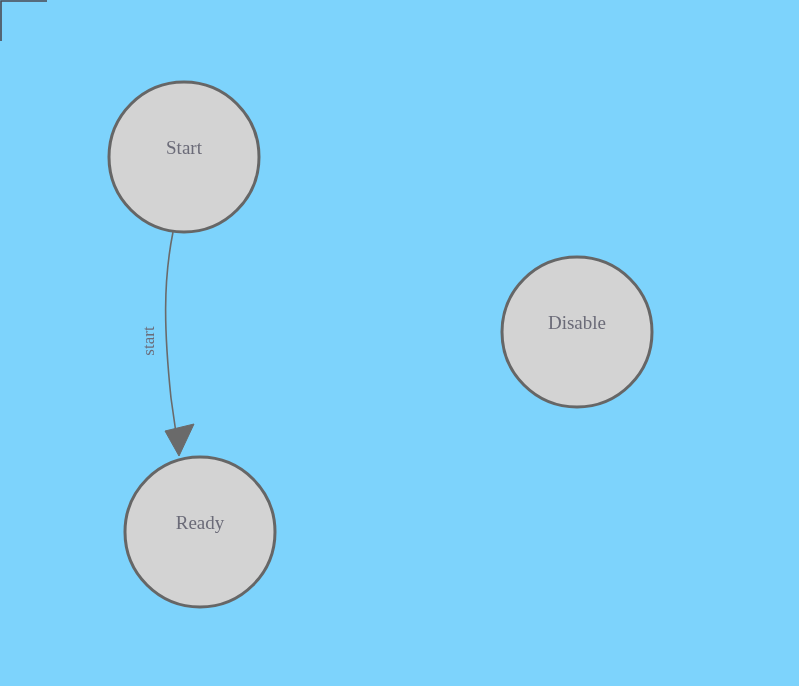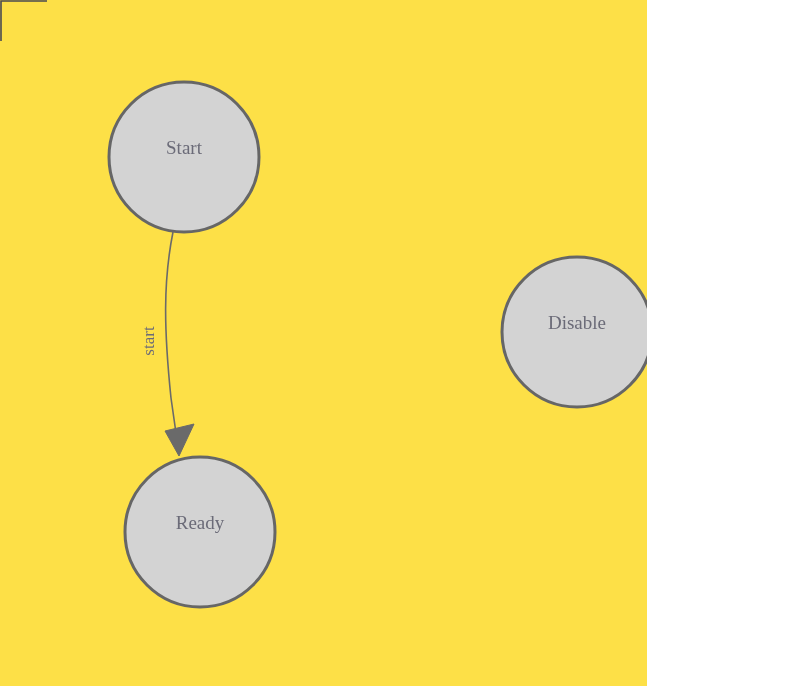--- a/index.html
+++ b/index.html
@@ -57,21 +57,21 @@
   }
   .corner-bracket {
     fill: none;
     stroke: #4a4a52;
     stroke-width: 1.6;
   }
 </style>
 </head>
 <body>
 
-<div id="canvas" style="width: 647px; height: 686px; background: #fde047;">
+<div id="canvas" style="width: 799px; height: 686px; background: #7dd3fc;">
 
   <svg id="diagram-svg" viewBox="0 0 799 686" xmlns="http://www.w3.org/2000/svg">
 
     <polyline class="corner-bracket" points="47,1 1,1 1,41" stroke="#4a4a52"></polyline>
 
     <g>
       <path class="edge-path" d="M 173,232 C 163,282 164,330 171,398 L 177,440" stroke="#6a6a6a"></path>
       <polygon class="edge-arrowhead" points="165,431 194,424 179,456"></polygon>
       <text class="edge-label" transform="translate(150,341) rotate(-90)">start</text>
     </g>

